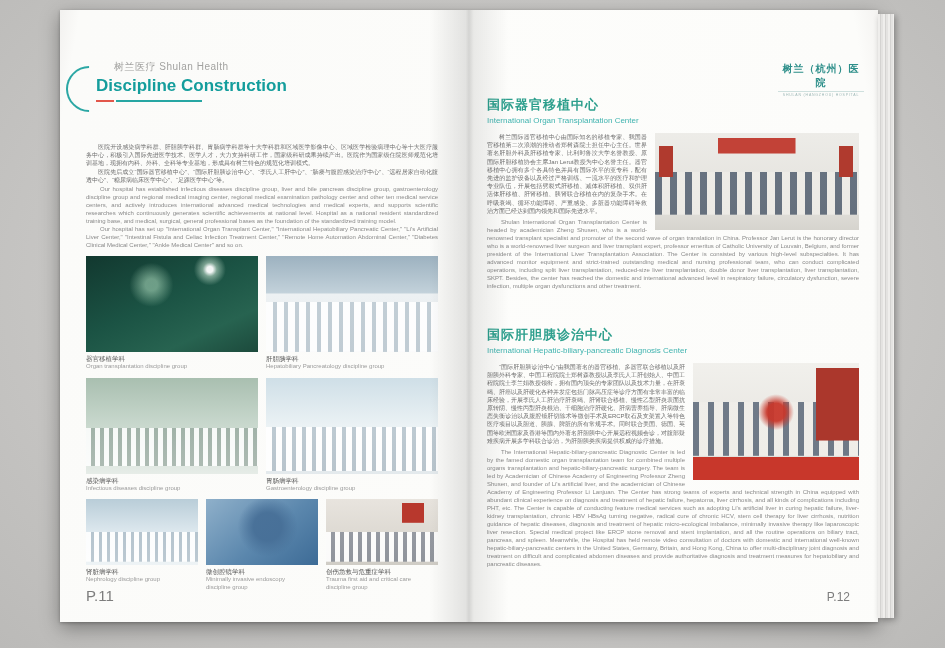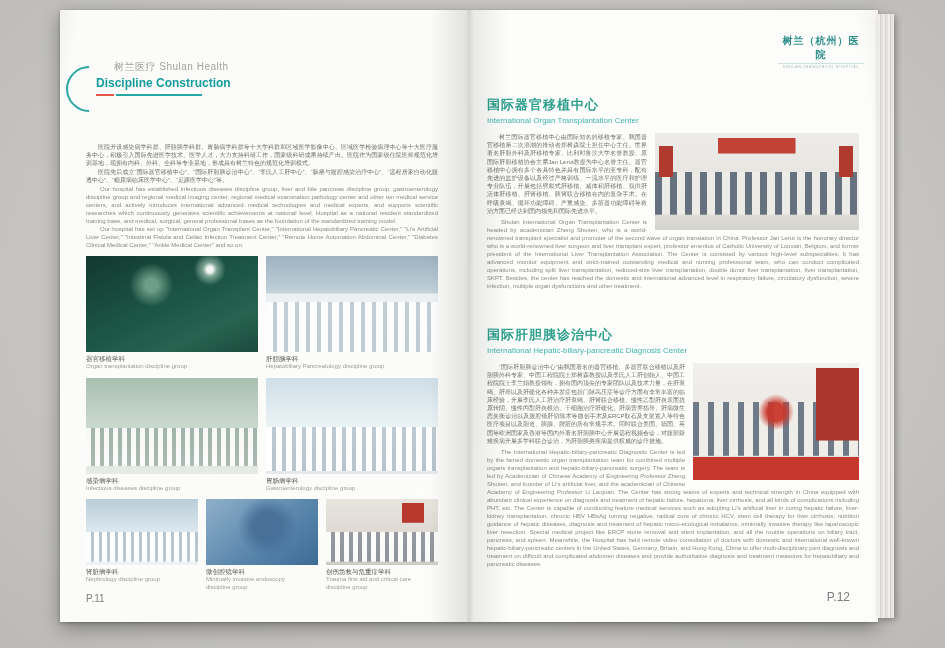--- a/index.html
+++ b/index.html
@@ -37,21 +37,21 @@
 
   
   .lp-header{position:absolute;left:26px;top:50px;width:330px;}
   .arc-logo{
     position:absolute;left:-20px;top:6px;width:42px;height:42px;border-radius:50%;
     border:2.5px solid #2ba7a4;border-right-color:transparent;border-top-color:transparent;
     transform:rotate(45deg);
   }
   .brand-line{margin-left:28px;font-size:10px;color:#a2a2a0;letter-spacing:.5px;}
   .title-cn{margin-left:10px;margin-top:6px;font-size:18px;font-weight:bold;color:#3ba44d;letter-spacing:2px;}
-  .title-en{margin-left:10px;margin-top:2px;font-size:12px;font-weight:bold;color:#149d9c;}
+  .title-en{margin-left:10px;margin-top:2px;font-size:17px;font-weight:bold;color:#149d9c;}
   .title-rule{margin-left:10px;margin-top:4px;display:flex;height:2px;width:120px;}
   .title-rule .red{width:18px;background:#e2574b;}
   .title-rule .teal{width:86px;background:#27a6a3;margin-left:2px;}
 
   .lp-body{position:absolute;left:26px;top:133px;width:352px;}
   .p-cn{font-size:6px;line-height:8px;color:#6e6e6e;text-align:justify;text-indent:12px;margin:0 0 1px 0;}
   .p-en{font-size:6px;line-height:8px;color:#8a8a8a;text-align:justify;text-indent:14px;margin:0;}
 
   .photo-grid{position:absolute;left:26px;top:246px;width:354px;}
   .prow{display:flex;gap:8px;margin-bottom:2px;}
@@ -85,25 +85,25 @@
     background-size:100% 45%,100% 100%;background-position:0 92%,0 0;}
   .ph-scrubs{background-image:
     radial-gradient(circle at 55% 42%, rgba(70,110,150,.9) 0 14px, rgba(0,0,0,0) 30px),
     linear-gradient(140deg,#8fb0ca 0%,#5b87ad 55%,#3d6b96 100%);}
   .ph-flags{background-image:
     linear-gradient(#b8382d,#b8382d),
     repeating-linear-gradient(90deg, rgba(255,255,255,.9) 0 5px, rgba(90,100,120,.55) 5px 9px),
     linear-gradient(#e8e4de 0%,#dcd8d1 60%,#cfccc5 100%);
     background-size:20% 30%,100% 45%,100% 100%;background-position:85% 8%,0 90%,0 0;}
 
-  .lp-pageno{position:absolute;left:26px;bottom:18px;font-size:10px;color:#7d7d7d;}
+  .lp-pageno{position:absolute;left:26px;bottom:18px;font-size:15px;color:#7d7d7d;}
 
   
   .rp-logo{position:absolute;right:14px;top:24px;width:86px;text-align:center;}
-  .rp-logo .cal{font-size:10px;color:#2e8f8a;letter-spacing:1px;font-weight:bold;font-family:Liberation Mono, monospace;}
+  .rp-logo .cal{font-size:10px;color:#2e8f8a;letter-spacing:1px;font-weight:bold;font-family:Liberation Mono, monospace;margin-top:28px;}
   .rp-logo .sub{font-size:3.5px;color:#9fb9b7;letter-spacing:.8px;margin-top:1px;border-top:.5px solid #cfe0de;padding-top:1px;}
 
   .section{position:absolute;left:18px;width:372px;}
   .sec1{top:86px;}
   .sec2{top:316px;}
   .sec-title-cn{font-size:13px;font-weight:bold;color:#2d9f8d;letter-spacing:1px;}
   .sec-title-en{font-size:8px;color:#3fb3af;margin-top:2px;margin-bottom:8px;}
   .sec-body{overflow:hidden;}
   .sec-photo{float:right;margin:0 0 4px 8px;background-repeat:no-repeat;}
   .sec1 .sec-photo{width:204px;height:97px;}

